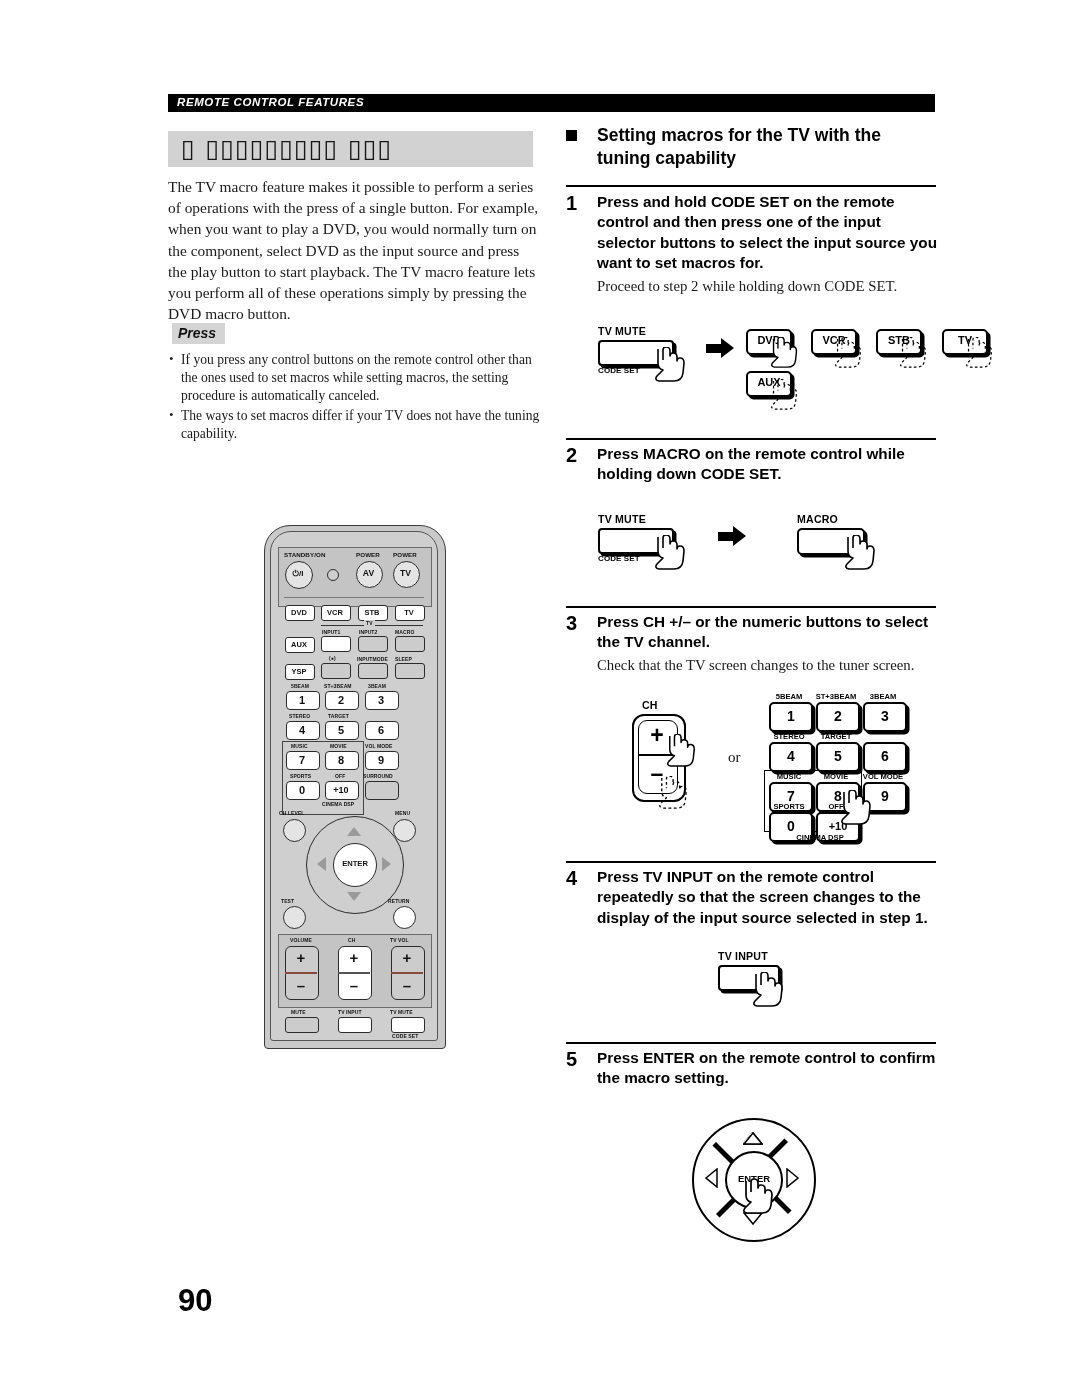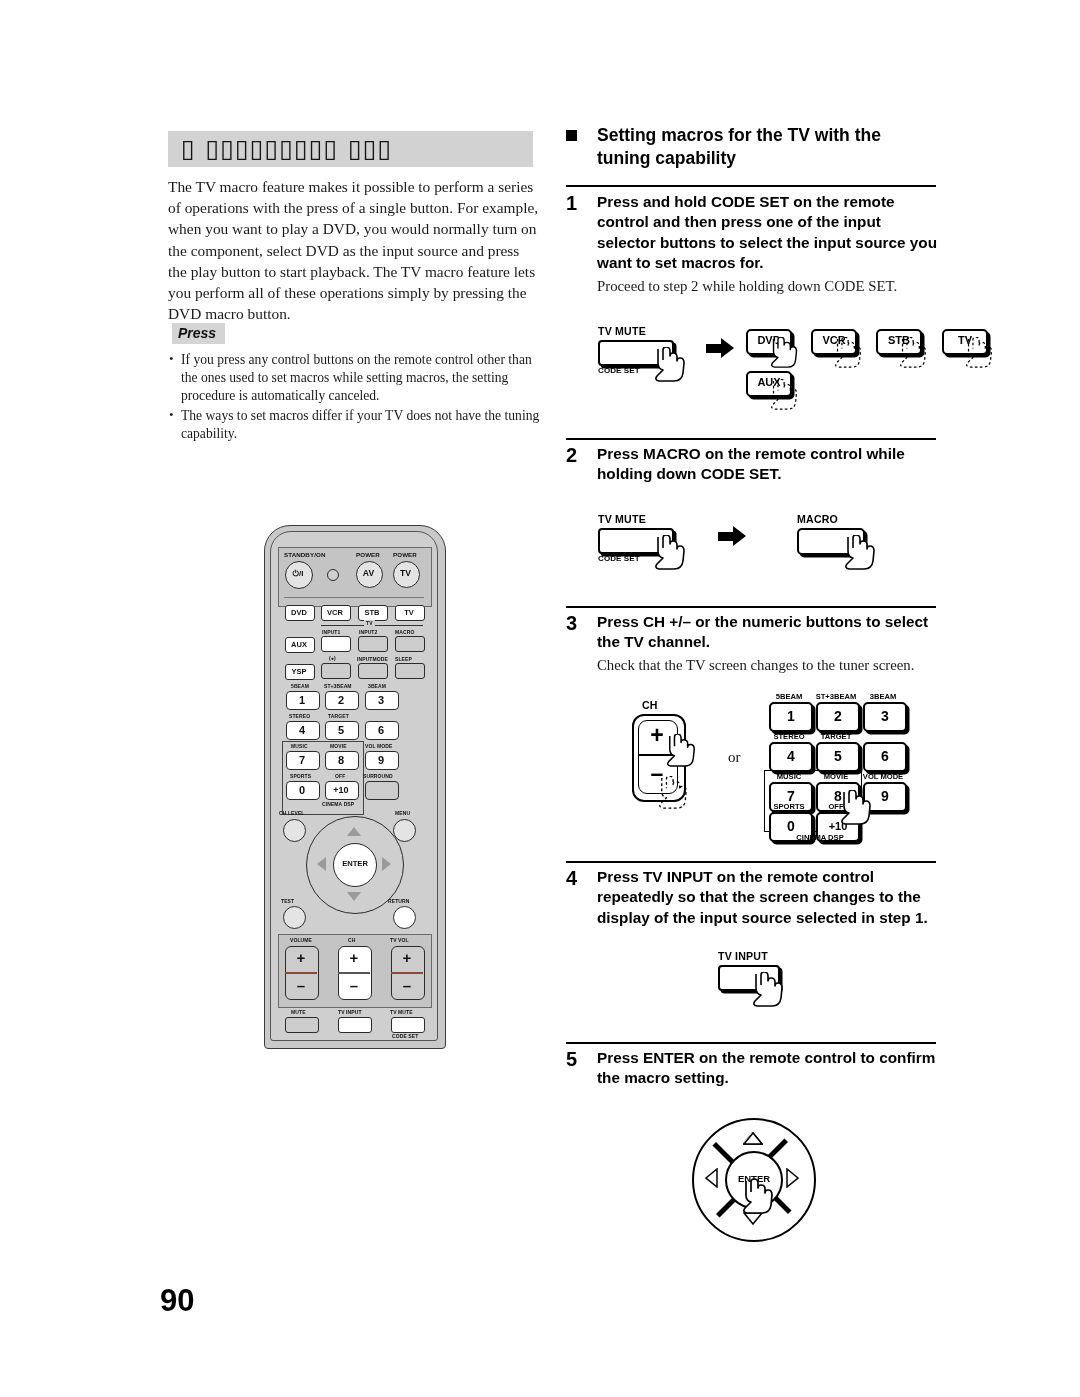--- a/index.html
+++ b/index.html
@@ -183,33 +183,36 @@
     font-family:"Liberation Sans",sans-serif;font-weight:bold;font-size:9.5px;color:#000;
   }
   .wheel .spoke{position:absolute;background:#000;transform-origin:0 0;}
 
   
   .hand{position:absolute;}
   .hand svg{display:block;}
 
   
   .pagenum{
-    position:absolute;left:160px;top:1283px;
+    position:absolute;left:178px;top:1283px;
     font-family:"Liberation Sans",sans-serif;font-weight:bold;font-size:31px;color:#000;
   }
 
   .or-txt{
     position:absolute;font-family:"Liberation Serif",serif;font-size:15px;color:#111;
   }
 </style>
 </head>
 <body>
 
 <div class="page">
 
+  <div class="hdr-bar">
+    <span>REMOTE CONTROL FEATURES</span>
+  </div>
 
   <div class="title-band">
     <div class="tofu">▯ ▯▯▯▯▯▯▯▯▯ ▯▯▯</div>
   </div>
 
   <div class="body-p">The TV macro feature makes it possible to perform a series of operations with the press of a single button. For example, when you want to play a DVD, you would normally turn on the component, select DVD as the input source and press the play button to start playback. The TV macro feature lets you perform all of these operations simply by pressing the DVD macro button.</div>
 
   <div class="notes-tag">Press</div>
 
   <div class="notes-list">

